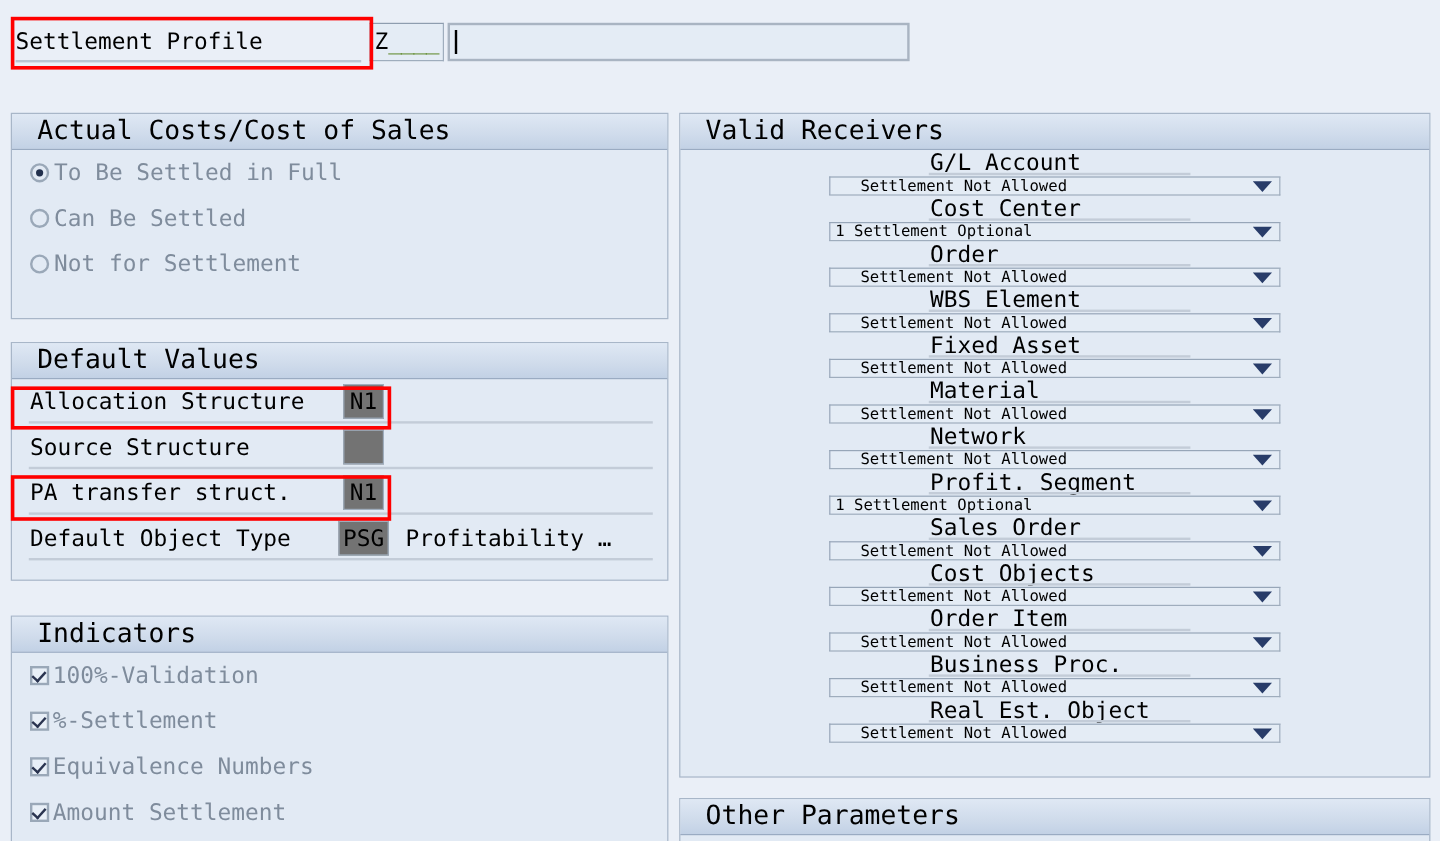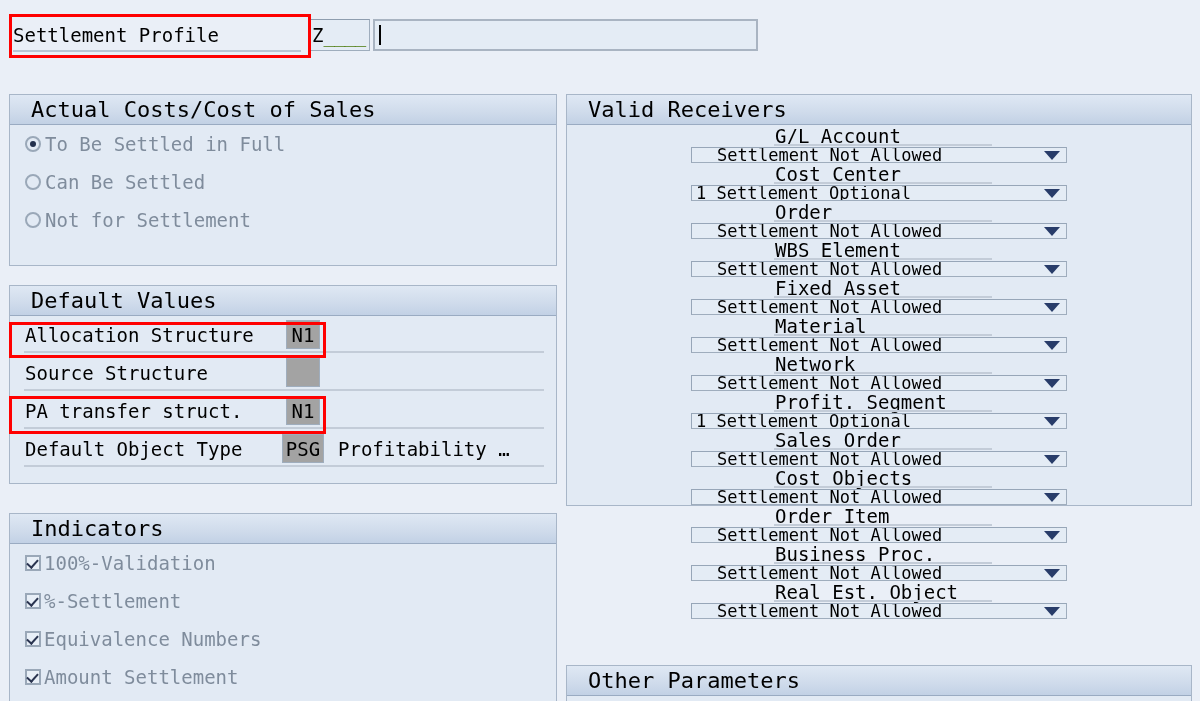--- a/index.html
+++ b/index.html
@@ -166,37 +166,37 @@
     position: absolute;
     left: 14px; bottom: 1px;
     width: 520px; height: 2px;
     background: #c3ccd8;
   }
   .dv-label { position: relative; z-index: 2; }
   .dv-input {
     position: absolute;
     z-index: 2;
     width: 34px; height: 29px;
-    background: #a3a3a3;
+    background: #737373;
     border: 1px solid #9fadbd;
     display: flex; align-items: center; justify-content: center;
     font-size: 19px;
     color: #000;
   }
   .dv-input.w3 { width: 42px; }
   .dv-extra {
     position: absolute;
     z-index: 2;
     font-size: 19px;
     color: #000;
     white-space: nowrap;
   }
 
   
-  #panel-receivers { left: 566px; top: 94px; width: 626px; height: 412px; }
+  #panel-receivers { left: 566px; top: 94px; width: 626px; height: 554px; }
   #panel-other     { left: 566px; top: 665px; width: 626px; height: 40px; }
 
   .vr-row {
     position: relative;
     height: 38px;
     display: flex; align-items: center; flex-direction: column;
   }
   .vr-label {
     width: 228px;
     padding-left: 10px;
@@ -215,21 +215,21 @@
     background: #c3ccd8;
   }
   .vr-select {
     width: 376px; height: 30px;
     background: #e4ecf5;
     border: 1px solid #9fadbd;
     border-top-color: #97a6b8;
     border-left-color: #97a6b8;
     display: flex; align-items: center;
     position: relative;
-    font-size: 17px;
+    font-size: 13px;
     color: #000;
     overflow: hidden;
   }
   .vr-select .vr-value {
     flex: 1;
     white-space: nowrap;
     overflow: hidden;
     padding-left: 4px;
   }
   .vr-select.centered .vr-value { padding-left: 25px; }

